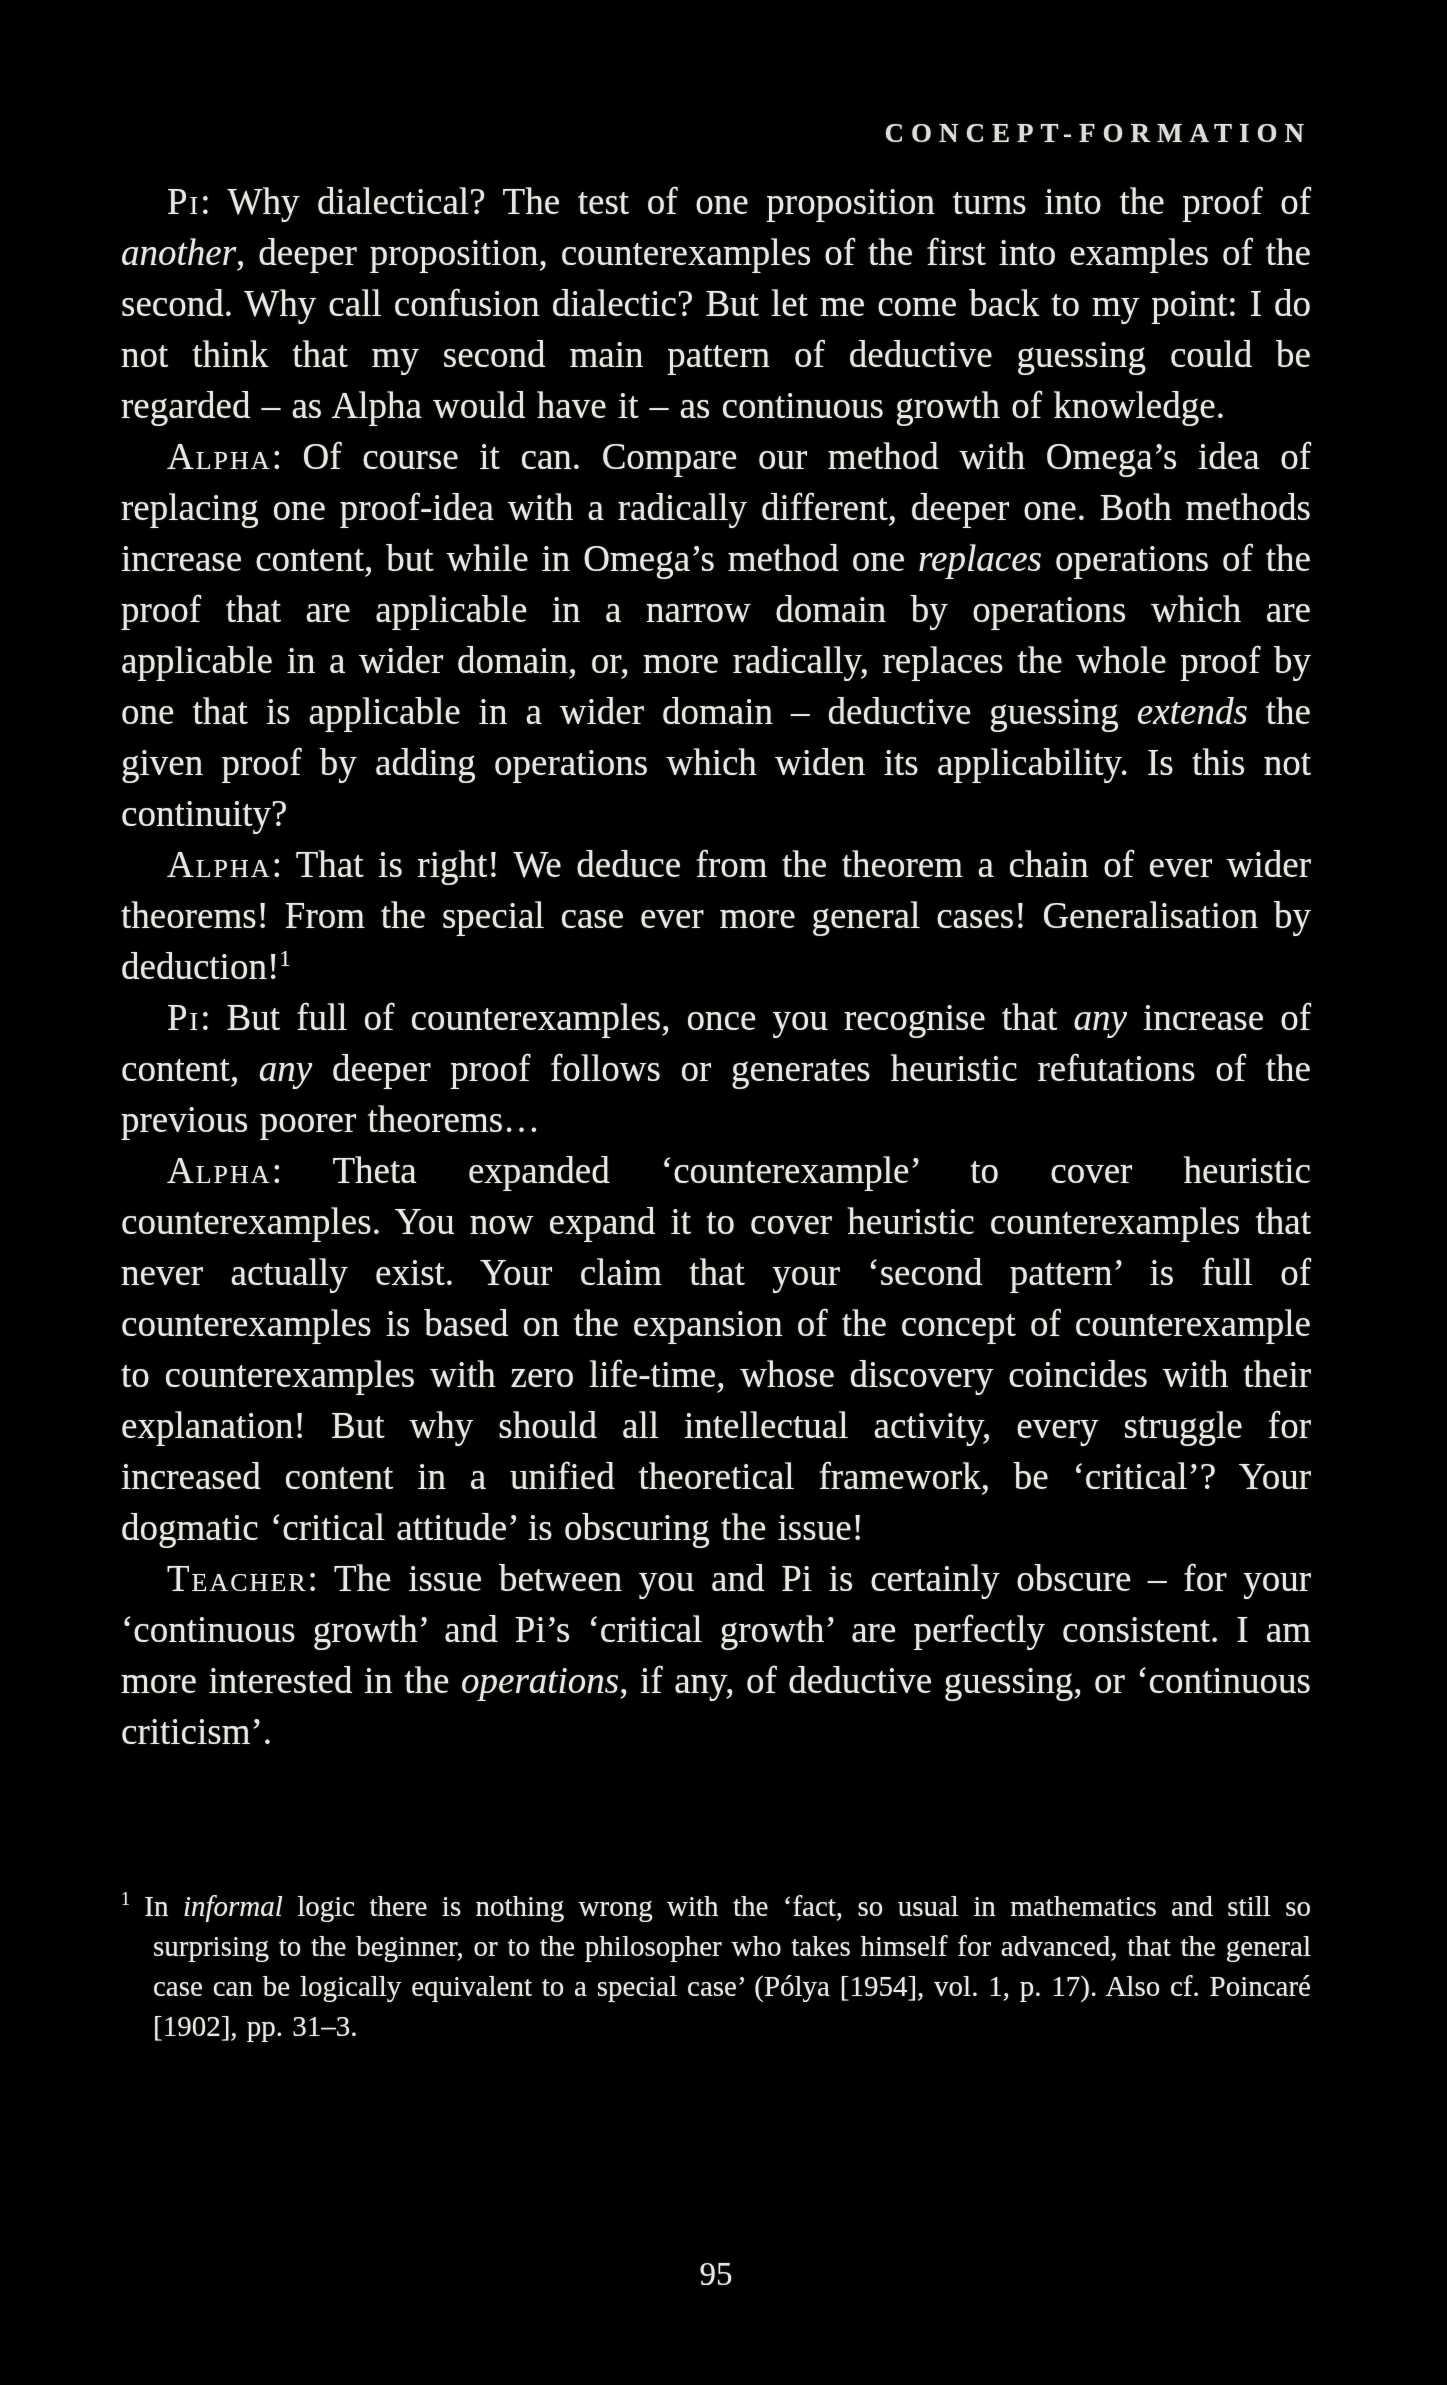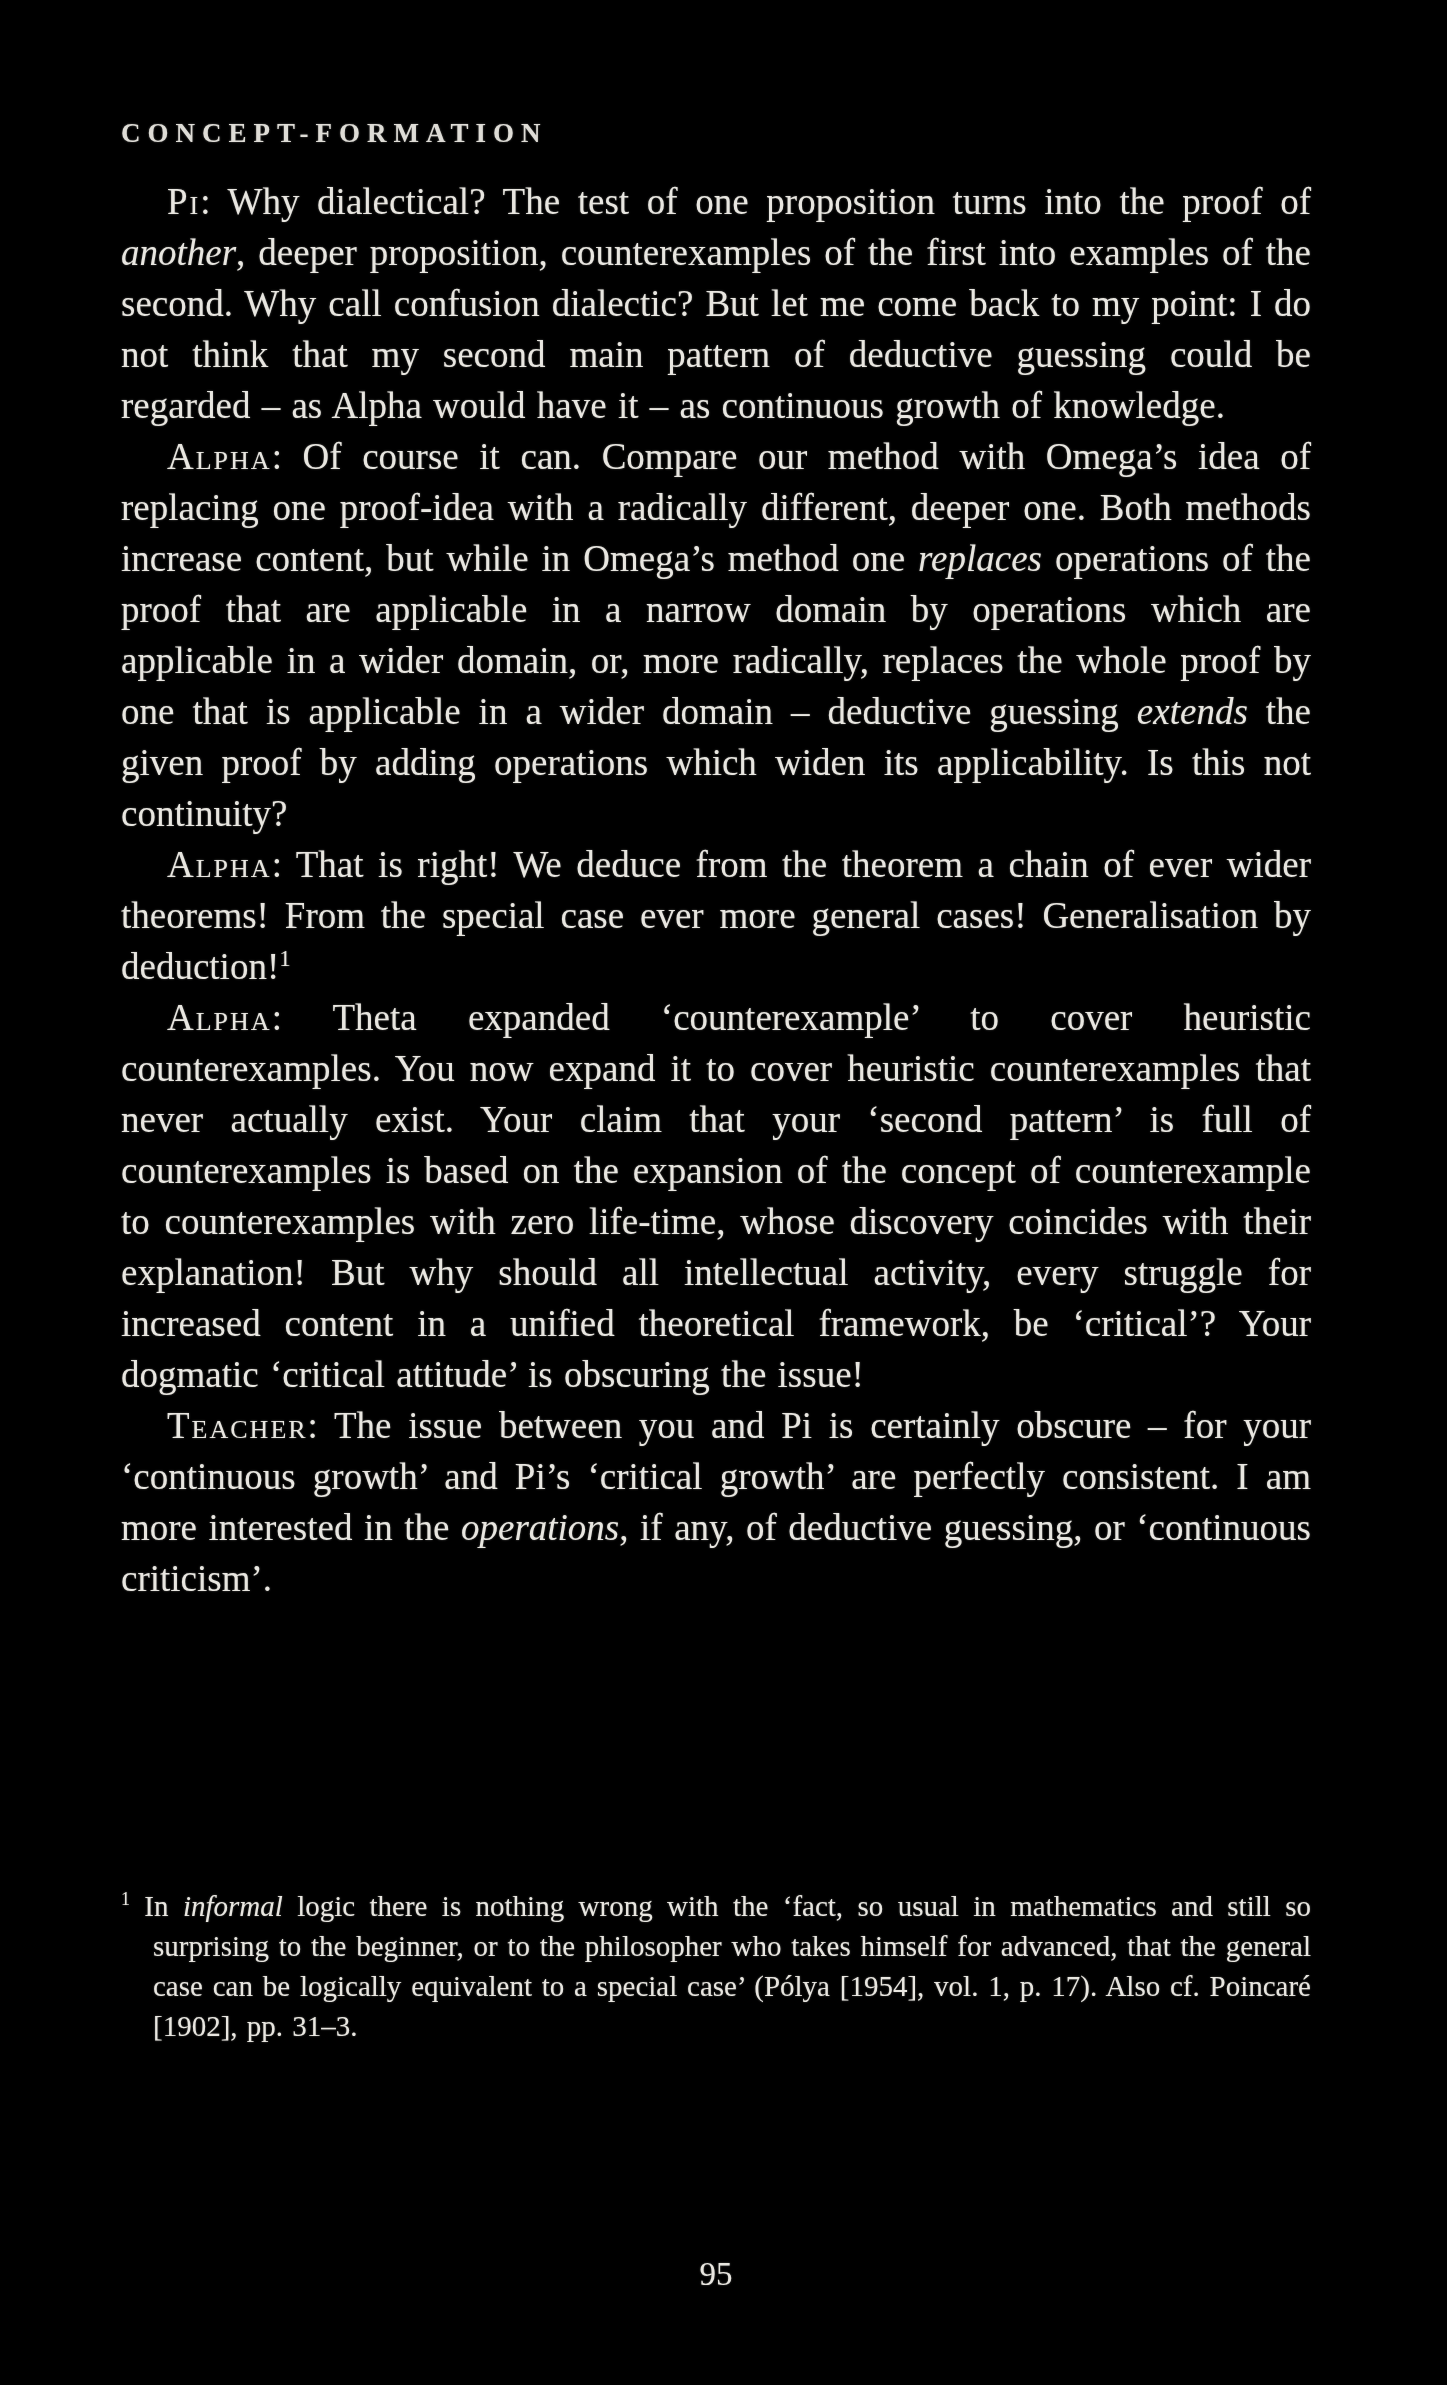--- a/index.html
+++ b/index.html
@@ -14,21 +14,21 @@
     background: #000000;
     color: #e8e6e0;
     font-family: "Liberation Serif", "DejaVu Serif", serif;
     overflow: hidden;
   }
   .running-header {
     position: absolute;
     top: 118px;
     left: 121px;
     width: 1190px;
-    text-align: left;
+    text-align: right;
     font-size: 27px;
     font-weight: bold;
     letter-spacing: 7px;
     color: #dedcd6;
     text-shadow: 0 0 2px rgba(220,218,212,0.45);
   }
   .body-text {
     position: absolute;
     top: 176px;
     left: 121px;
@@ -87,20 +87,21 @@
 <body>
 
 <div class="page" style="background: rgb(0, 0, 0); color: rgb(232, 230, 224);">
 
   <div class="running-header">CONCEPT-FORMATION</div>
 
   <div class="body-text">
     <p><span class="seg-sc">Pi</span><span>: Why dialectical? The test of one proposition turns into the proof of </span><span class="seg-i">another</span><span>, deeper proposition, counterexamples of the first into examples of the second. Why call confusion dialectic? But let me come back to my point: I do not think that my second main pattern of deductive guessing could be regarded – as Alpha would have it – as continuous growth of knowledge.</span></p>
     <p><span class="seg-sc">Alpha</span><span>: Of course it can. Compare our method with Omega’s idea of replacing one proof-idea with a radically different, deeper one. Both methods increase content, but while in Omega’s method one </span><span class="seg-i">replaces</span><span> operations of the proof that are applicable in a narrow domain by operations which are applicable in a wider domain, or, more radically, replaces the whole proof by one that is applicable in a wider domain – deductive guessing </span><span class="seg-i">extends</span><span> the given proof by adding operations which widen its applicability. Is this not continuity?</span></p>
     <p><span class="seg-sc">Alpha</span><span>: That is right! We deduce from the theorem a chain of ever wider theorems! From the special case ever more general cases! Generalisation by deduction!</span><sup class="seg-sup">1</sup></p>
+    <p><span class="seg-sc">Pi</span><span>: But full of counterexamples, once you recognise that </span><span class="seg-i">any</span><span> increase of content, </span><span class="seg-i">any</span><span> deeper proof follows or generates heuristic refutations of the previous poorer theorems…</span></p>
     <p><span class="seg-sc">Alpha</span><span>: Theta expanded ‘counterexample’ to cover heuristic counterexamples. You now expand it to cover heuristic counterexamples that never actually exist. Your claim that your ‘second pattern’ is full of counterexamples is based on the expansion of the concept of counterexample to counterexamples with zero life-time, whose discovery coincides with their explanation! But why should all intellectual activity, every struggle for increased content in a unified theoretical framework, be ‘critical’? Your dogmatic ‘critical attitude’ is obscuring the issue!</span></p>
     <p><span class="seg-sc">Teacher</span><span>: The issue between you and Pi is certainly obscure – for your ‘continuous growth’ and Pi’s ‘critical growth’ are perfectly consistent. I am more interested in the </span><span class="seg-i">operations</span><span>, if any, of deductive guessing, or ‘continuous criticism’.</span></p>
   </div>
 
   <div class="footnote">
     <p><sup class="seg-sup">1</sup><span> In </span><span class="seg-i">informal</span><span> logic there is nothing wrong with the ‘fact, so usual in mathematics and still so surprising to the beginner, or to the philosopher who takes himself for advanced, that the general case can be logically equivalent to a special case’ (Pólya [1954], vol. 1, p. 17). Also cf. Poincaré [1902], pp. 31–3.</span></p>
   </div>
 
   <div class="page-number">95</div>
 

